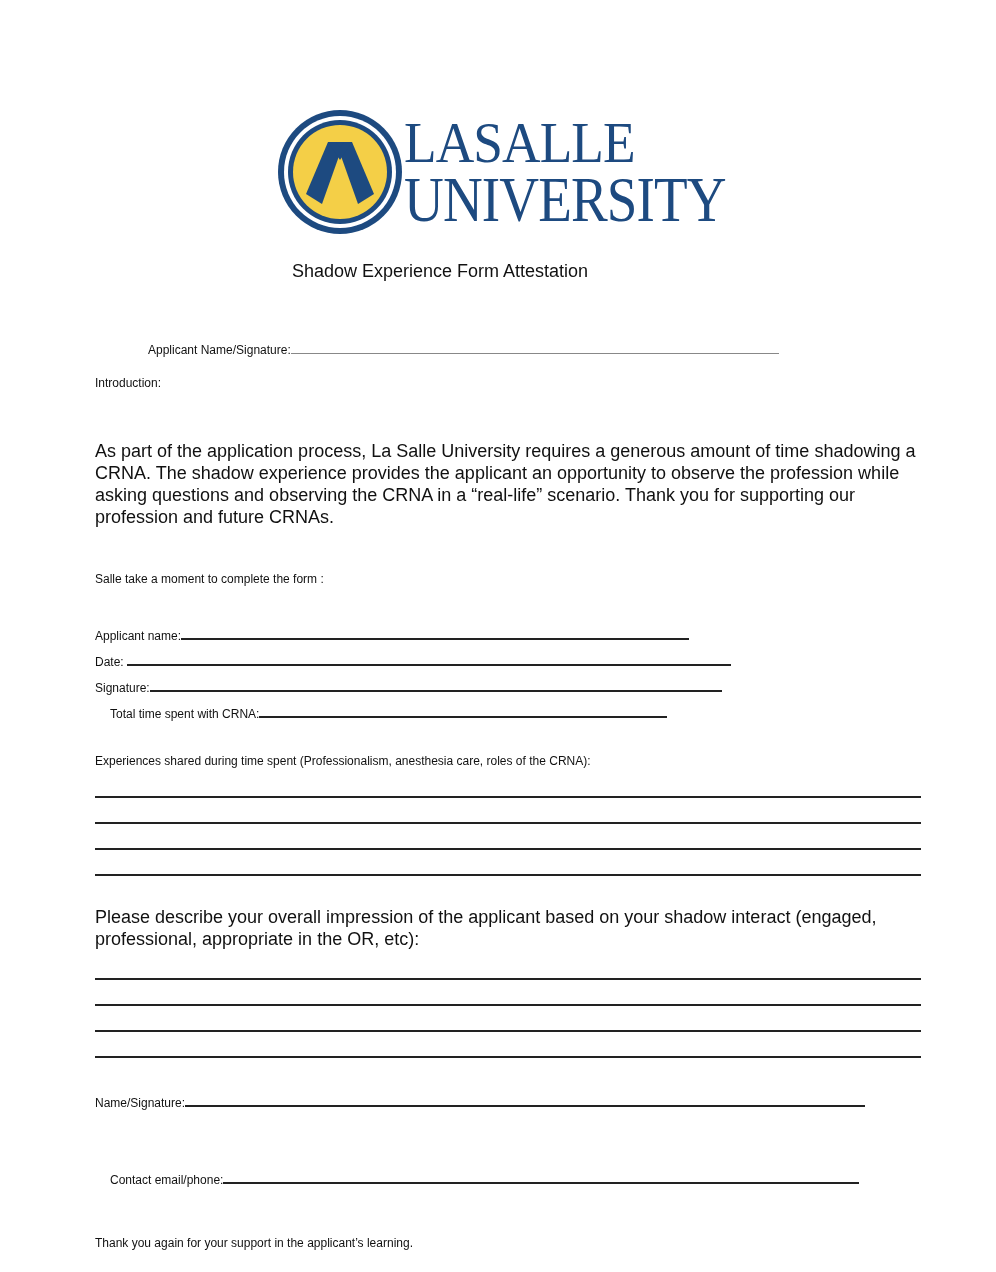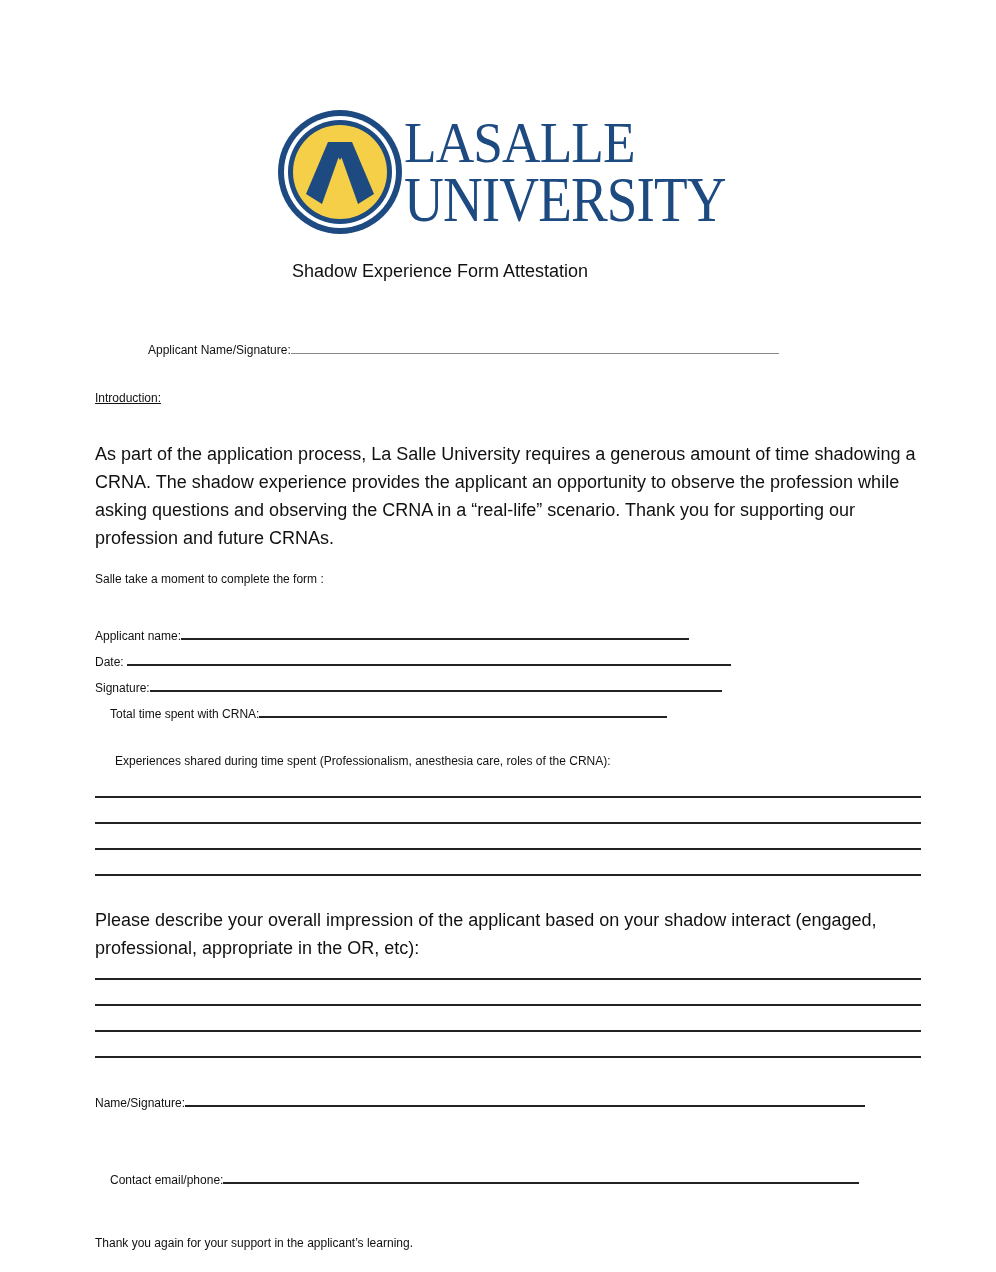--- a/index.html
+++ b/index.html
@@ -7,21 +7,21 @@
          font-family: "Liberation Sans", "DejaVu Sans", sans-serif; color: #111; }
   .page { position: absolute; left: 0; top: 0; width: 996px; height: 1272px; }
   .logo { position: absolute; left: 276px; top: 108px; width: 470px; height: 128px; }
   .logo svg { display: block; }
   .wordmark { position: absolute; left: 128px; top: 0; font-family: "Liberation Serif", "DejaVu Serif", serif;
               color: #1d4a80; line-height: 1; letter-spacing: -1px; }
   .wm1 { position: absolute; left: 0; top: 6px; font-size: 58px; white-space: nowrap; transform: scaleX(0.92); transform-origin: left top; }
   .wm2 { position: absolute; left: 0; top: 60px; font-size: 64px; white-space: nowrap; transform: scaleX(0.86); transform-origin: left top; }
   .center { position: absolute; left: 0; width: 880px; text-align: center; font-size: 18px; }
   .t { position: absolute; font-size: 12px; white-space: nowrap; text-align: right; }
-  .para { position: absolute; left: 95px; width: 830px; font-size: 18px; line-height: 28px; }
+  .para { position: absolute; left: 95px; width: 830px; font-size: 18px; line-height: 22px; }
   .blank { display: inline-block; border-bottom: 2px solid #222; vertical-align: baseline; height: 14px; }
   .thin-blank { display: inline-block; border-bottom: 1px solid #888; vertical-align: baseline; height: 14px; }
   .fullline { position: absolute; left: 95px; width: 826px; border-bottom: 2px solid #222; height: 0; }
 </style>
 </head>
 <body>
 
 <div class="page">
 
   <div class="logo">
@@ -39,39 +39,39 @@
       <div class="wm2">UNIVERSITY</div>
     </div>
   </div>
 
   <div class="center" style="top:261px;">Shadow Experience Form Attestation</div>
 
   <div class="t" style="left:148px;top:339px;">
     <span>Applicant Name/Signature:</span><span class="thin-blank" style="width:488px;"></span>
   </div>
 
-  <div class="t" style="left:95px;top:391px;text-decoration:underline;">Introduction:</div>
+  <div class="t" style="left:95px;top:376px;">Introduction:</div>
   <div class="para" style="top:440px;">As part of the application process, La Salle University requires a generous amount of time shadowing a CRNA. The shadow experience provides the applicant an opportunity to observe the profession while asking questions and observing the CRNA in a “real-life” scenario. Thank you for supporting our profession and future CRNAs.</div>
 
   <div class="t" style="left:95px;top:572px;">Salle take a moment to complete the form :</div>
 
   <div class="t" style="left:95px;top:650px;">
     <span>Date: </span><span class="blank" style="width:604px;"></span>
   </div>
   <div class="t" style="left:95px;top:624px;">
     <span>Applicant name:</span><span class="blank" style="width:508px;"></span>
   </div>
   <div class="t" style="left:95px;top:676px;">
     <span>Signature:</span><span class="blank" style="width:572px;"></span>
   </div>
   <div class="t" style="left:110px;top:702px;">
     <span>Total time spent with CRNA:</span><span class="blank" style="width:408px;"></span>
   </div>
 
-  <div class="t" style="left:95px;top:754px;margin-left:20px;">Experiences shared during time spent (Professionalism, anesthesia care, roles of the CRNA):</div>
+  <div class="t" style="left:95px;top:754px;">Experiences shared during time spent (Professionalism, anesthesia care, roles of the CRNA):</div>
   <div class="fullline" style="top:796px;"></div>
   <div class="fullline" style="top:822px;"></div>
   <div class="fullline" style="top:848px;"></div>
   <div class="fullline" style="top:874px;"></div>
 
   <div class="para" style="top:906px;width:800px;">Please describe your overall impression of the applicant based on your shadow interact (engaged, professional, appropriate in the OR, etc):</div>
   <div class="fullline" style="top:978px;"></div>
   <div class="fullline" style="top:1004px;"></div>
   <div class="fullline" style="top:1030px;"></div>
   <div class="fullline" style="top:1056px;"></div>

